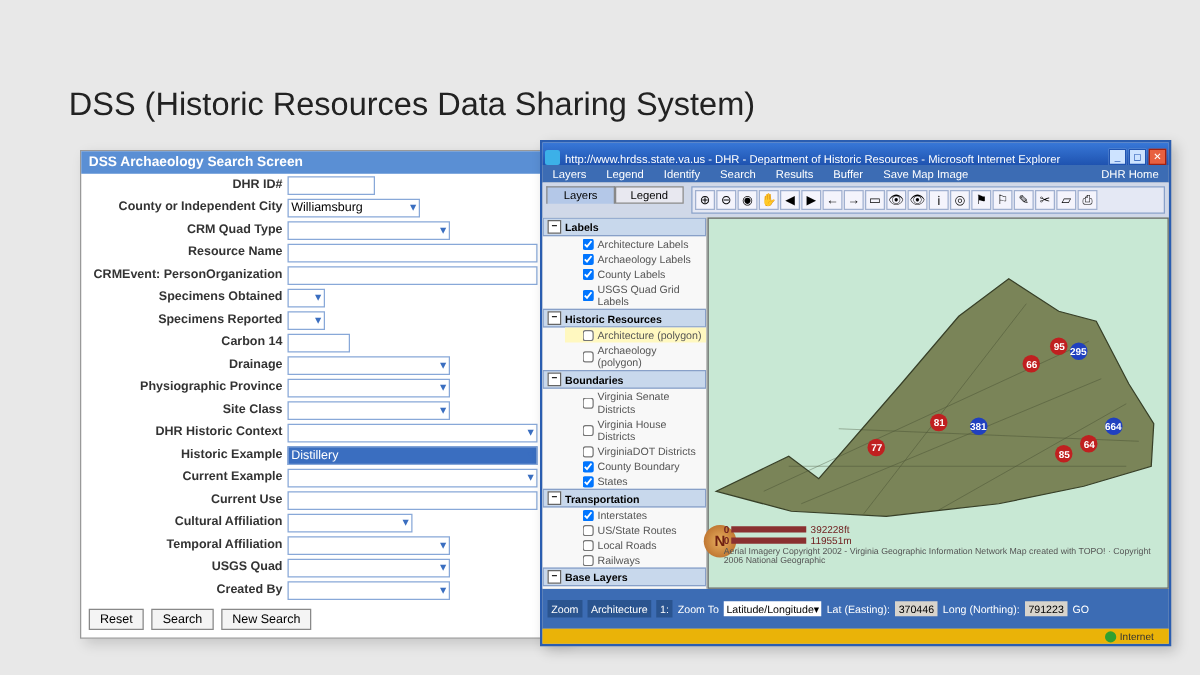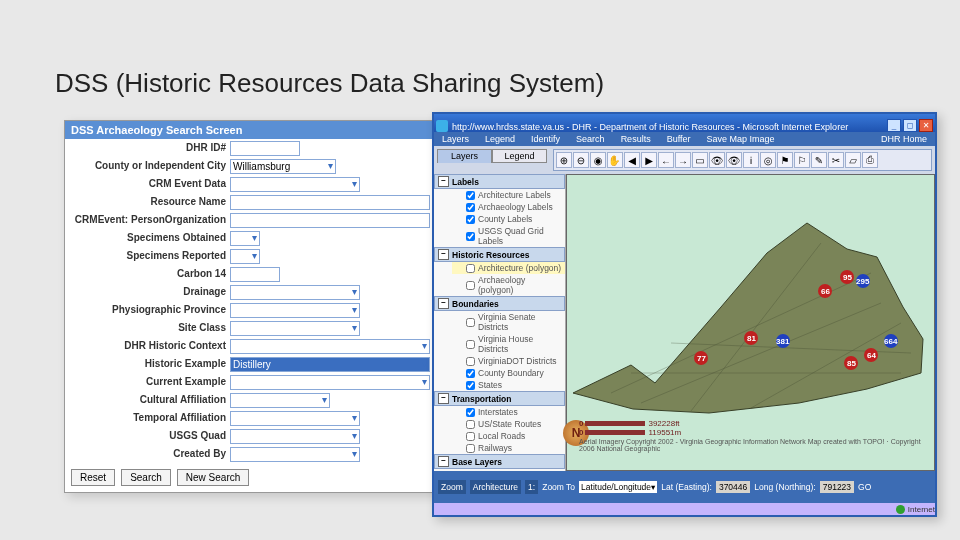--- a/index.html
+++ b/index.html
@@ -172,23 +172,23 @@
 }
 .bottombar .cell { background: #2a548f; padding: 2px 3px; }
 .bottombar .sel2 {
   background: #fff; color: #000; padding: 1px 2px;
   display: flex; align-items: center;
 }
 .bottombar .val {
   background: #d8d4cc; color: #000; padding: 1px 3px;
 }
 .statusbar {
-  height: 12px; background: #c4b5fd;
-  display: flex; align-items: center;
-  font-size: 8px; color: #333; padding: 0 0;
+  height: 12px; background: #eab308;
+  display: flex; align-items: center;
+  font-size: 8px; color: #333; padding: 0 12px;
 }
 .statusbar .spacer { flex: 1; }
 .statusbar .globe { width: 9px; height: 9px; border-radius: 50%; background: #30a030; margin-right: 3px; }
 </style>
 </head>
 <body>
 
 <div class="slide-title">DSS (Historic Resources Data Sharing System)</div>
 
 <div class="search-panel">
@@ -200,21 +200,21 @@
           <input class="text-input" style="width: 70px;">
         </div>
       </div>
       <div class="form-row">
         <div class="form-label">County or Independent City</div>
         <div class="form-field">
           <div class="sel" style="width: 106px;">Williamsburg</div>
         </div>
       </div>
       <div class="form-row">
-        <div class="form-label">CRM Event Data</div>
+        <div class="form-label">CRM Quad Type</div>
         <div class="form-field">
           <div class="sel" style="width: 130px;"></div>
         </div>
       </div>
       <div class="form-row">
         <div class="form-label">Resource Name</div>
         <div class="form-field">
           <input class="text-input" style="width: 200px;">
         </div>
       </div>
@@ -269,20 +269,26 @@
       <div class="form-row">
         <div class="form-label">Historic Example</div>
         <div class="form-field">
           <div class="sel highlight" style="width: 200px;">Distillery</div>
         </div>
       </div>
       <div class="form-row">
         <div class="form-label">Current Example</div>
         <div class="form-field">
           <div class="sel" style="width: 200px;"></div>
+        </div>
+      </div>
+      <div class="form-row">
+        <div class="form-label">Current Use</div>
+        <div class="form-field">
+          <input class="text-input" style="width: 200px;">
         </div>
       </div>
       <div class="form-row">
         <div class="form-label">Cultural Affiliation</div>
         <div class="form-field">
           <div class="sel" style="width: 100px;"></div>
         </div>
       </div>
       <div class="form-row">
         <div class="form-label">Temporal Affiliation</div>

